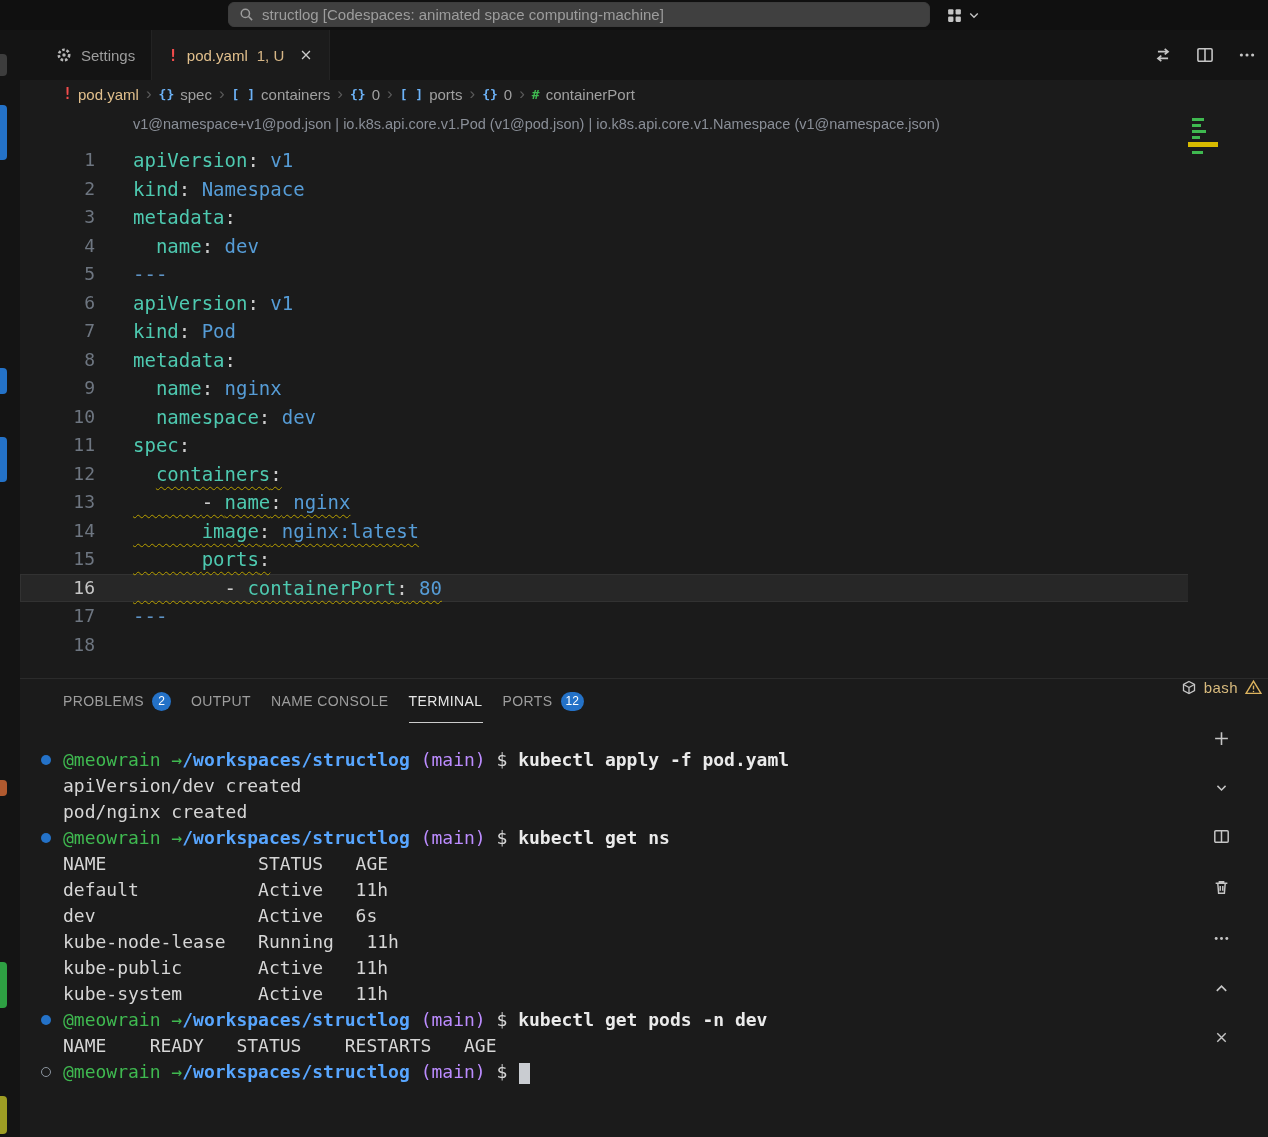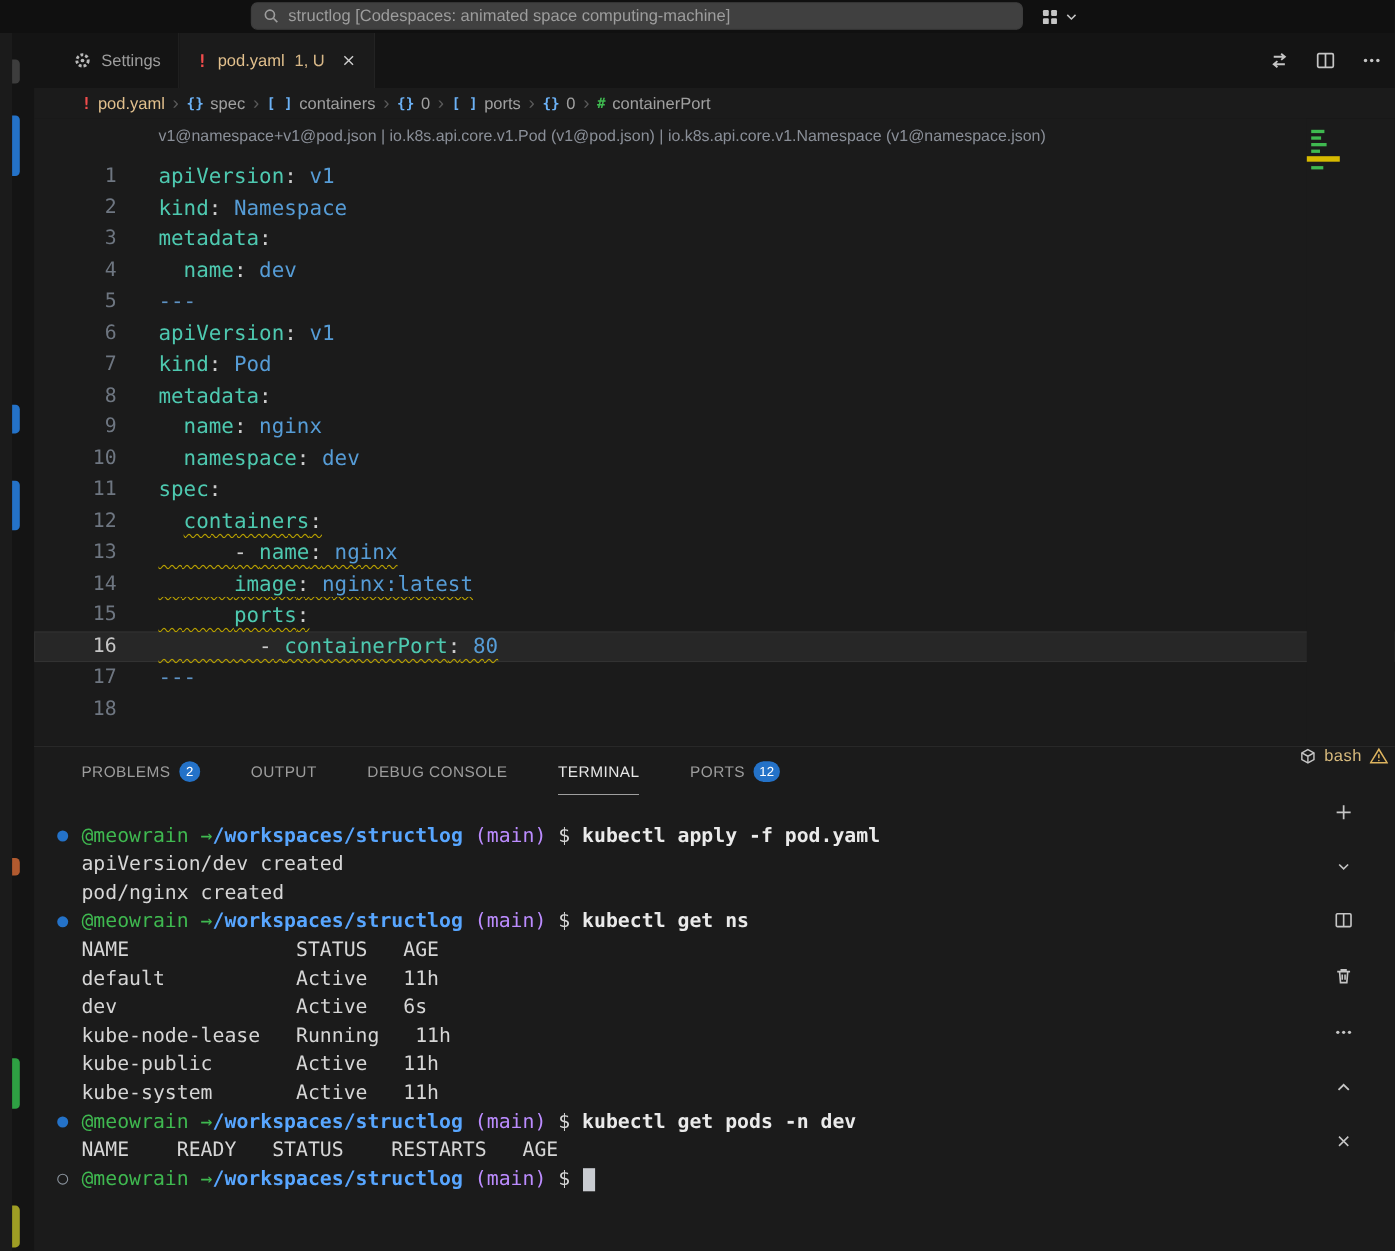--- a/index.html
+++ b/index.html
@@ -7,21 +7,21 @@
   body { background:#1b1b1b; font-family:"Liberation Sans", sans-serif; color:#cccccc; position:relative; }
 
   
   .titlebar { height:30px; background:#101010; position:relative; }
   .search-box { position:absolute; left:228px; top:2px; width:702px; height:25px; background:#404040;
     border:1px solid #3d3d3d; border-radius:6px; display:flex; align-items:center; gap:8px;
     padding-left:10px; color:#9d9d9d; font-size:15px; white-space:nowrap; overflow:hidden; }
   .tb-remote { position:absolute; left:946px; top:3px; height:24px; display:flex; align-items:center; gap:5px; color:#c5c5c5; }
 
   
-  .main-row { display:flex; height:1107px;padding-left:11px; }
+  .main-row { display:flex; height:1107px; }
   .activity-strip { width:20px; background:#141414; position:relative; flex:none; }
   .am { position:absolute; left:0; width:7px; border-radius:0 4px 4px 0; }
   .main-col { flex:1; display:flex; flex-direction:column; position:relative; min-width:0; }
 
   
   .tabbar { height:50px; background:#141414; display:flex; align-items:stretch; padding-left:20px; position:relative; }
   .tab { display:flex; align-items:center; gap:9px; padding:0 16px; font-size:15px; color:#9d9d9d;
     background:#141414; border-right:1px solid #232323; white-space:nowrap; }
   .tab.active { background:#1b1b1b; }
   .tab.active .tab-label { color:var(--warning,#e2c08d); }
@@ -236,30 +236,30 @@
         <div class="mm" style="left:4px;top:16px;width:9px;height:3px;background:#3fb950"></div>
         <div class="mm" style="left:4px;top:22px;width:14px;height:3px;background:#3fb950"></div>
         <div class="mm" style="left:4px;top:28px;width:8px;height:3px;background:#3fb950"></div>
         <div class="mm" style="left:0;top:34px;width:30px;height:5px;background:#d7ba00"></div>
         <div class="mm" style="left:4px;top:43px;width:11px;height:3px;background:#3fb950"></div>
       </div>
     </div>
 
     <div class="panel">
       <div class="panel-tabs">
-        <span style="display:flex;gap:46px;height:100%;align-items:center">
+        <span style="display:flex;gap:20px;height:100%;align-items:center">
             <div class="ptab">
               <span>PROBLEMS</span>
               <span class="pbadge">2</span>
             </div>
             <div class="ptab">
               <span>OUTPUT</span>
             </div>
             <div class="ptab">
-              <span>DEBUG CONSOLE</span>
+              <span>NAME CONSOLE</span>
             </div>
             <div class="ptab active">
               <span>TERMINAL</span>
             </div>
             <div class="ptab">
               <span>PORTS</span>
               <span class="pbadge">12</span>
             </div>
           </span>
         <div class="panel-toolbar">

